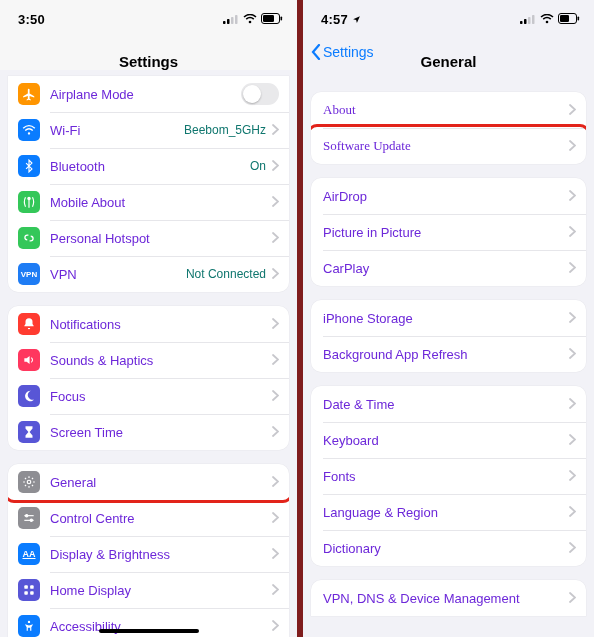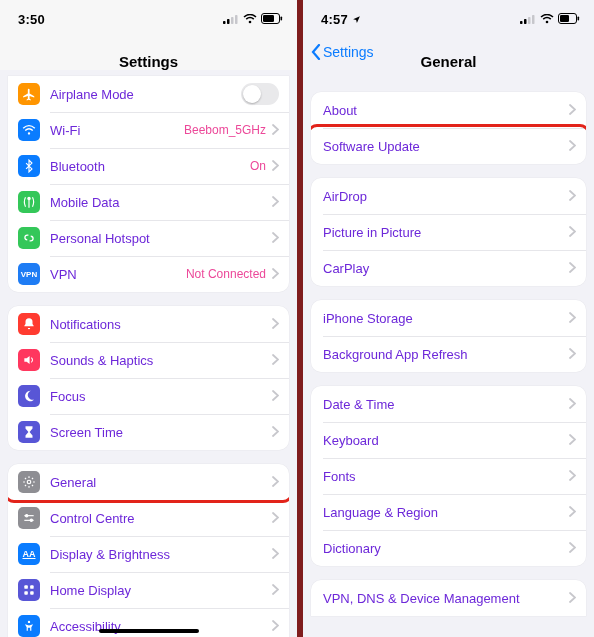--- a/index.html
+++ b/index.html
@@ -25,21 +25,21 @@
 
   
   .content { padding: 0 8px 12px 8px; }
   .group { background:#fff; border-radius:10px; margin-top:14px; overflow:hidden; box-shadow: 0 0 0 0.5px rgba(0,0,0,0.04); }
   .group.first-left { margin-top: 6px; border-top-left-radius:0; border-top-right-radius:0; }
   .row { display:flex; align-items:center; height:36px; padding: 0 10px 0 10px; position:relative; }
   .row + .row::before { content:""; position:absolute; left:42px; right:0; top:0; height:1px; background:#e6e6ea; }
   .screen.right .row + .row::before { left:12px; }
   .row .app-icon { width:22px; height:22px; border-radius:5px; display:flex; align-items:center; justify-content:center; margin-right:10px; flex:none; color:#fff; font-size:12px; font-weight:700; }
   .row .label { font-size:13px; color:#6d28d9; flex:1; white-space:nowrap; overflow:hidden; text-overflow:ellipsis; }
-  .row .value { font-size:12px; color:#ec4899; margin-right:6px; white-space:nowrap; }
+  .row .value { font-size:12px; color:#0f766e; margin-right:6px; white-space:nowrap; }
   .row .chev { flex:none; color:#c7c7cc; }
 
   .cut-bottom { border-bottom-left-radius:0 !important; border-bottom-right-radius:0 !important; }
 
   
   .toggle { width:38px; height:22px; border-radius:11px; background:#e9e9eb; position:relative; flex:none; }
   .toggle::after { content:""; position:absolute; top:2px; left:2px; width:18px; height:18px; background:#fff; border-radius:50%; box-shadow:0 1px 2px rgba(0,0,0,0.25); }
 
   
   .callout { position:absolute; border:3px solid #e2231a; border-radius:10px; pointer-events:none; }
@@ -127,21 +127,21 @@
         </div>
         <div class="row">
           <span class="app-icon bg-green">
               <svg width="14" height="14" viewBox="0 0 24 24" fill="none" stroke="#fff" stroke-width="2">
                 <path d="M12 8 V22"></path>
                 <path d="M6 4 Q2 12 6 20"></path>
                 <path d="M18 4 Q22 12 18 20"></path>
                 <circle cx="12" cy="6" r="2" fill="#fff"></circle>
               </svg>
             </span>
-          <span class="label">Mobile Data</span>
+          <span class="label">Mobile About</span>
           <span class="chev"><svg width="7" height="11" viewBox="0 0 7 11">
                 <path d="M1 1 L6 5.5 L1 10" stroke="#c7c7cc" stroke-width="1.8" fill="none" stroke-linecap="round"></path>
               </svg></span>
         </div>
         <div class="row">
           <span class="app-icon bg-green">
               <svg width="14" height="14" viewBox="0 0 24 24" fill="none" stroke="#fff" stroke-width="2.2">
                 <path d="M9 15a4 4 0 0 1 0-8h2M15 9a4 4 0 0 1 0 8h-2"></path>
               </svg>
             </span>
@@ -305,21 +305,21 @@
         <svg width="10" height="16" viewBox="0 0 10 16">
             <path d="M8 1 L2 8 L8 15" stroke="#0b7cff" stroke-width="2.2" fill="none" stroke-linecap="round"></path>
           </svg>
         <span>Settings</span>
       </span>
       <span class="title">General</span>
     </div>
 
     <div class="content">
 
-      <div class="group" style="position:relative;">
+      <div class="group" style="position:relative;font-family:Liberation Serif, serif;">
         <div class="row">
           <span class="label">About</span>
           <span class="chev"><svg width="7" height="11" viewBox="0 0 7 11">
                 <path d="M1 1 L6 5.5 L1 10" stroke="#c7c7cc" stroke-width="1.8" fill="none" stroke-linecap="round"></path>
               </svg></span>
         </div>
         <div class="row">
           <span class="label">Software Update</span>
           <span class="chev"><svg width="7" height="11" viewBox="0 0 7 11">
                 <path d="M1 1 L6 5.5 L1 10" stroke="#c7c7cc" stroke-width="1.8" fill="none" stroke-linecap="round"></path>

